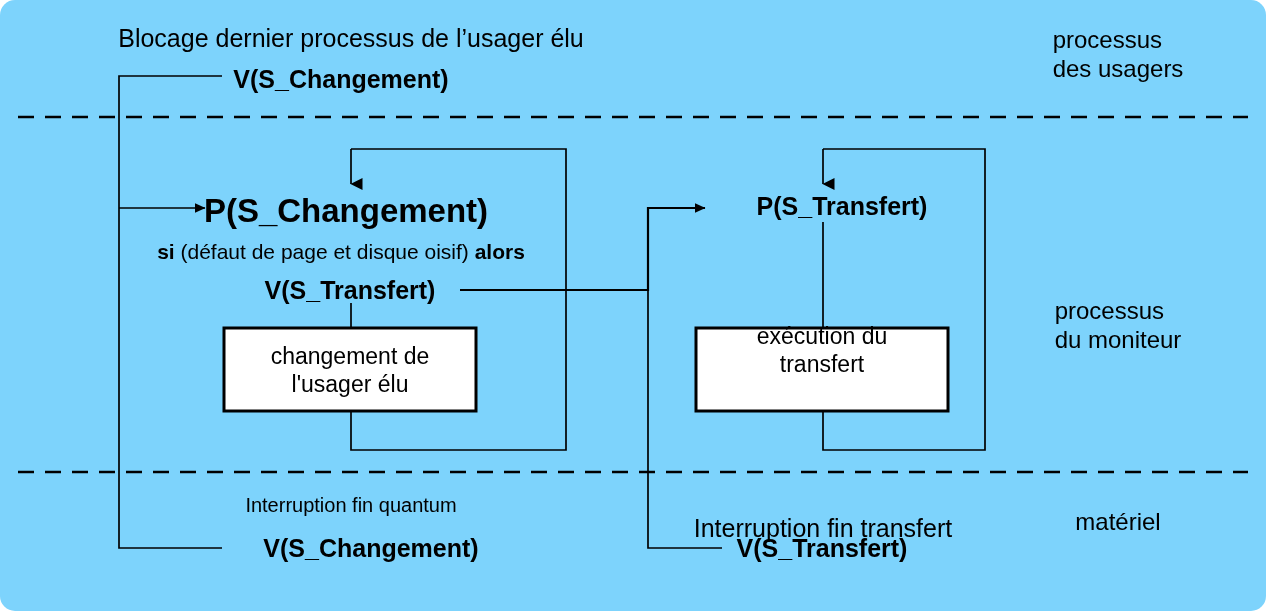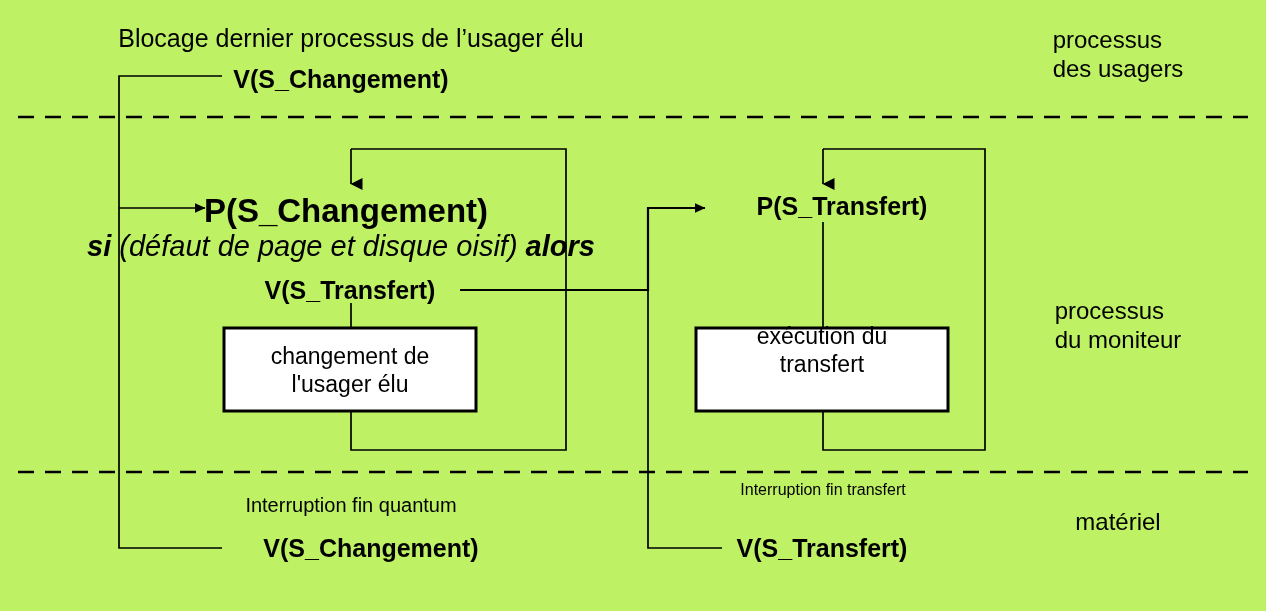--- a/index.html
+++ b/index.html
@@ -4,23 +4,24 @@
 <style>
   html, body {
     margin: 0;
     padding: 0;
     background: #ffffff;
   }
   #diagram-root {
     position: relative;
     width: 1266px;
     height: 611px;
-    background: #bef264;
+    background: #7dd3fc;
     font-family: "Liberation Sans", sans-serif;
     overflow: hidden;
+    border-radius: 15px;
   }
   #diagram-svg {
     position: absolute;
     left: 0;
     top: 0;
     width: 1266px;
     height: 611px;
   }
   .lbl {
     position: absolute;
@@ -107,39 +108,39 @@
 
     <rect x="696" y="328" width="252" height="83" fill="#ffffff" stroke="#000000" stroke-width="3"></rect>
   </svg>
 
   <div class="lbl lbl-regular center-text" style="left:351px; top:24px; font-size:25px;">Blocage dernier processus de l’usager élu</div>
 
   <div class="lbl lbl-bold center-text" style="left:341px; top:65px; font-size:25px;">V(S_Changement)</div>
 
   <div class="lbl lbl-bold center-text" style="left:346px; top:192px; font-size:33px;">P(S_Changement)</div>
 
-  <div class="mixed-line" style="left:341px; top:230px; font-size:29px;font-style:italic;">
+  <div class="mixed-line" style="left:341px; top:240px; font-size:21px;">
     <b>si</b><span class="norm"> (défaut de page et disque oisif) </span><b>alors</b>
   </div>
 
   <div class="lbl lbl-bold center-text" style="left:350px; top:276px; font-size:25px;">V(S_Transfert)</div>
 
   <div class="box-label" style="left:350px; top:370px; width:286px; font-size:23px;">changement de
 l'usager élu</div>
 
   <div class="lbl lbl-bold center-text" style="left:822px; top:192px; font-size:25px;margin-left:20px;">P(S_Transfert)</div>
 
   <div class="box-label" style="left:822px; top:350px; width:248px; font-size:23px;">exécution du
 transfert</div>
 
   <div class="lbl lbl-regular center-text" style="left:351px; top:494px; font-size:20px;">Interruption fin quantum</div>
 
   <div class="lbl lbl-bold center-text" style="left:371px; top:534px; font-size:25px;">V(S_Changement)</div>
 
-  <div class="lbl lbl-regular center-text" style="left:823px; top:481px; font-size:16px;">Interruption fin transfert</div>
+  <div class="lbl lbl-regular center-text" style="left:823px; top:514px; font-size:25px;">Interruption fin transfert</div>
 
   <div class="lbl lbl-bold center-text" style="left:822px; top:534px; font-size:25px;">V(S_Transfert)</div>
 
   <div class="lane-label" style="left:1118px; top:26px; font-size:24px;">processus
 des usagers</div>
 
   <div class="lane-label" style="left:1118px; top:297px; font-size:24px;">processus
 du moniteur</div>
 
   <div class="lane-label" style="left:1118px; top:508px; font-size:24px;">matériel</div>

